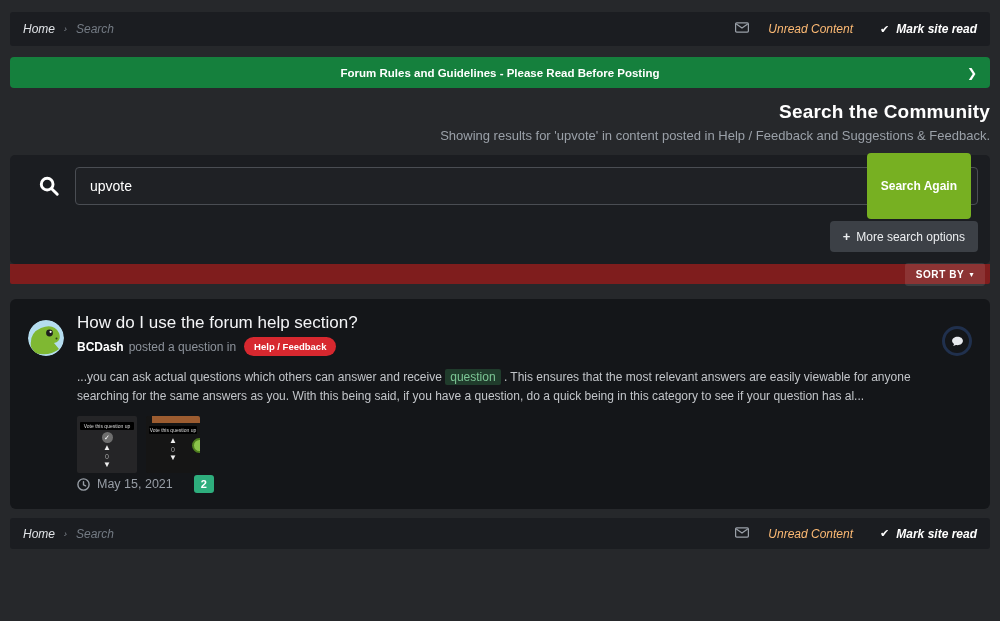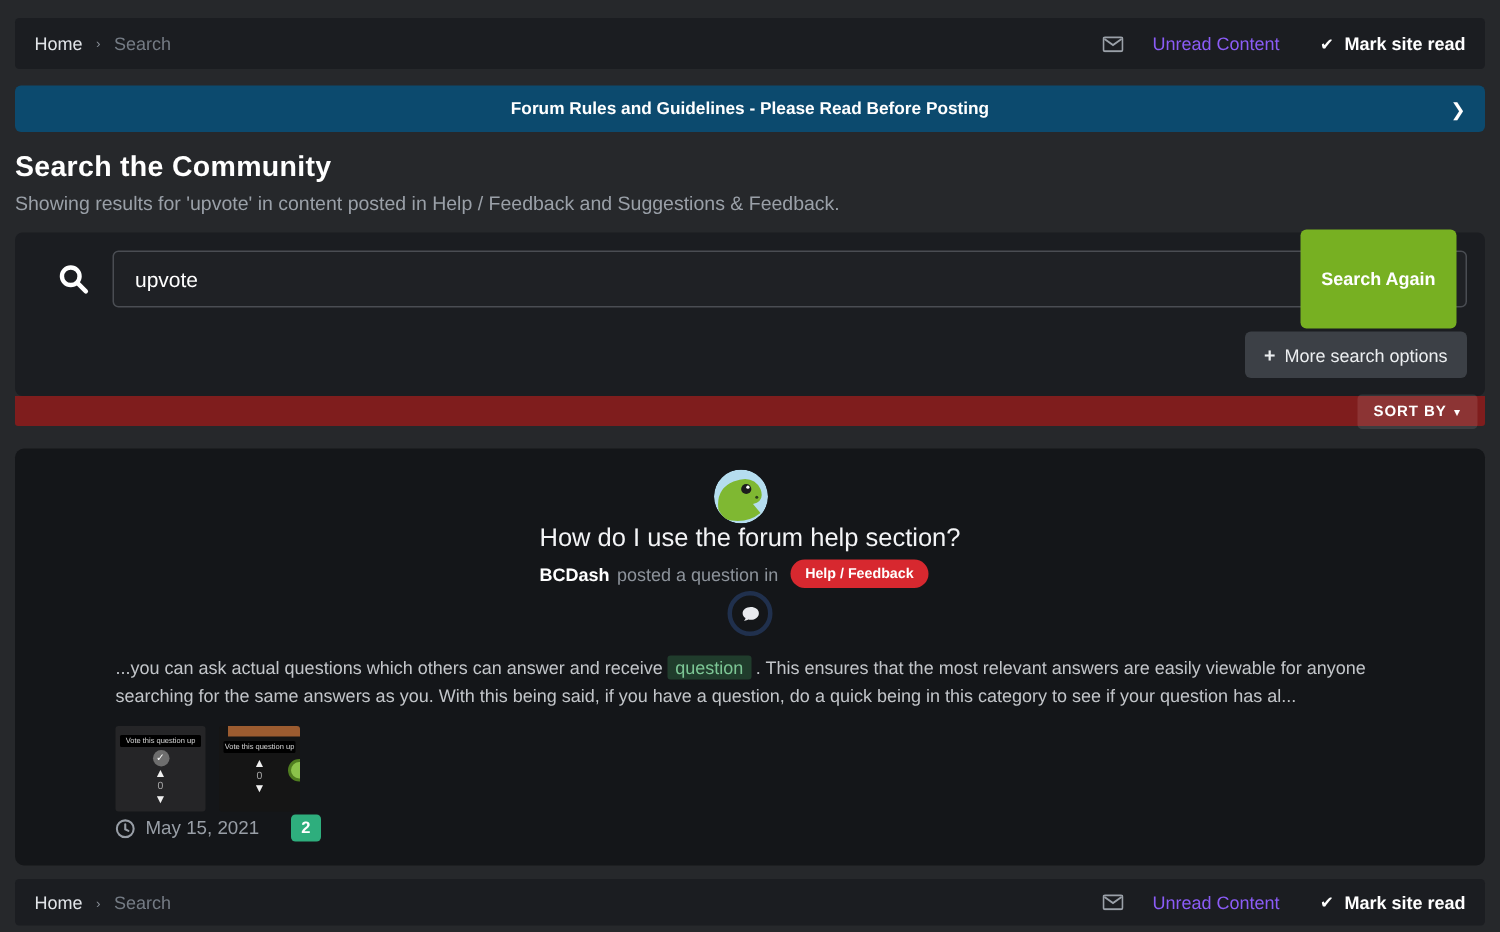--- a/index.html
+++ b/index.html
@@ -8,42 +8,42 @@
     width:1000px; height:621px; overflow:hidden;
     background:#26282b;
     font-family:"Liberation Sans","DejaVu Sans",sans-serif;
     -webkit-font-smoothing:antialiased;
   }
   .page { width:1000px; height:621px; position:relative; }
 
   
   .hbar {
     margin:12px 10px 0; height:34px; background:#1b1d21; border-radius:3px;
-    display:flex; align-items:center; justify-content:space-between; padding:0 13px;
+    display:flex; align-items:center; justify-content:space-between; padding:0 13px;font-style:italic;
   }
   .hbar.bottom { margin-top:9px; height:31px; }
   .crumbs { display:flex; align-items:center; gap:9px; font-size:12px; }
   .crumb-home { color:#e1e4e8; cursor:pointer; }
   .crumb-sep { color:#868c94; font-size:9px; }
   .crumb-current { color:#747b84; }
   .bar-right { display:flex; align-items:center; gap:27px; font-size:12px; }
-  .unread { color:#8b5cf6; display:flex; align-items:center; gap:19px; cursor:pointer; }
+  .unread { color:#fdba74; display:flex; gap:19px; cursor:pointer; }
   .markread { color:#ffffff; font-weight:bold; display:flex; align-items:center; gap:7px; cursor:pointer; }
   .check-glyph { font-size:11px; }
 
   
   .banner {
-    margin:11px 10px 0; height:31px; background:#0c4a6e; border-radius:4px;
+    margin:11px 10px 0; height:31px; background:#15803d; border-radius:4px;
     display:flex; align-items:center; justify-content:center; position:relative;
     color:#fff; font-weight:bold; font-size:11.5px; cursor:pointer;
   }
   .banner-chev { position:absolute; right:13px; font-size:12px; font-weight:bold; color:#fff; }
 
   
-  .page-header { margin:13px 10px 0; }
+  .page-header { margin:13px 10px 0;text-align:right; }
   .page-title { margin:0; font-size:19px; font-weight:600; color:#ffffff; letter-spacing:.2px; }
   .page-sub { margin-top:5px; font-size:13px; color:#9aa0a8; }
 
   
   .search-panel { margin:12px 10px 0; background:#1b1d21; border-radius:5px; padding:12px 12px 12px; }
   .search-row { display:flex; align-items:center; }
   .mag-wrap { flex:none; margin:0 15px 0 16px; display:flex; }
   .input-wrap {
     flex:1; display:flex; align-items:center; background:#1f2125;
     border:1px solid #4a4d53; border-radius:4px; height:38px; padding:0 6px 0 12px;
@@ -74,21 +74,21 @@
   }
   .sort-btn {
     background:rgba(255,255,255,0.10); border:none; color:#fff; font-weight:bold;
     font-size:10px; letter-spacing:.6px; padding:6px 11px; border-radius:3px;
     display:flex; align-items:center; gap:5px; cursor:pointer; font-family:inherit;
   }
   .sort-caret { font-size:8px; }
 
   
   .result-card { margin:15px 10px 0; background:#141619; border-radius:6px; padding:14px 18px 16px; }
-  .result-head { display:flex; align-items:center;flex-direction:column; }
+  .result-head { display:flex; align-items:flex-end; }
   .avatar { width:36px; height:36px; border-radius:50%; overflow:hidden; flex:none; margin-right:13px; cursor:pointer; }
   .head-text { flex:1; min-width:0; }
   .result-title { margin:0; font-size:17px; font-weight:500; color:#f3f4f6; cursor:pointer; }
   .byline { margin-top:4px; font-size:12px; color:#8d939b; display:flex; align-items:center; gap:5px; }
   .author { color:#ffffff; font-weight:bold; cursor:pointer; }
   .cat-badge {
     background:#d7282f; color:#fff; font-size:9.5px; font-weight:bold;
     padding:4px 10px; border-radius:10px; margin-left:3px; cursor:pointer;
   }
   .type-icon {

